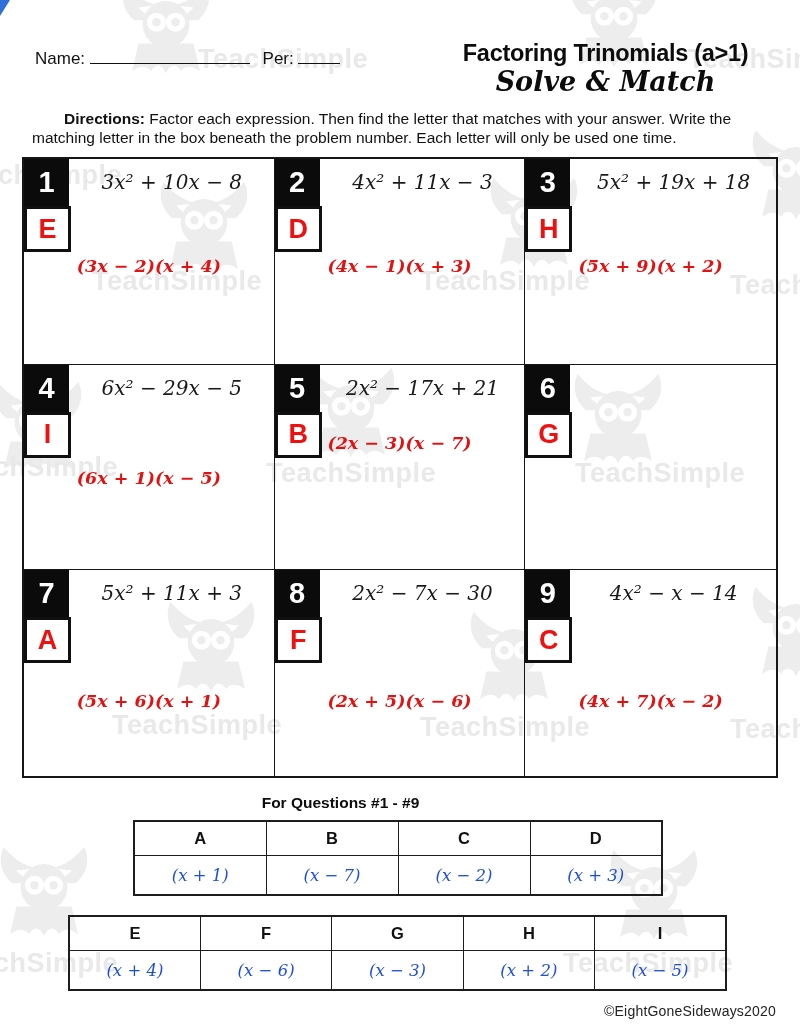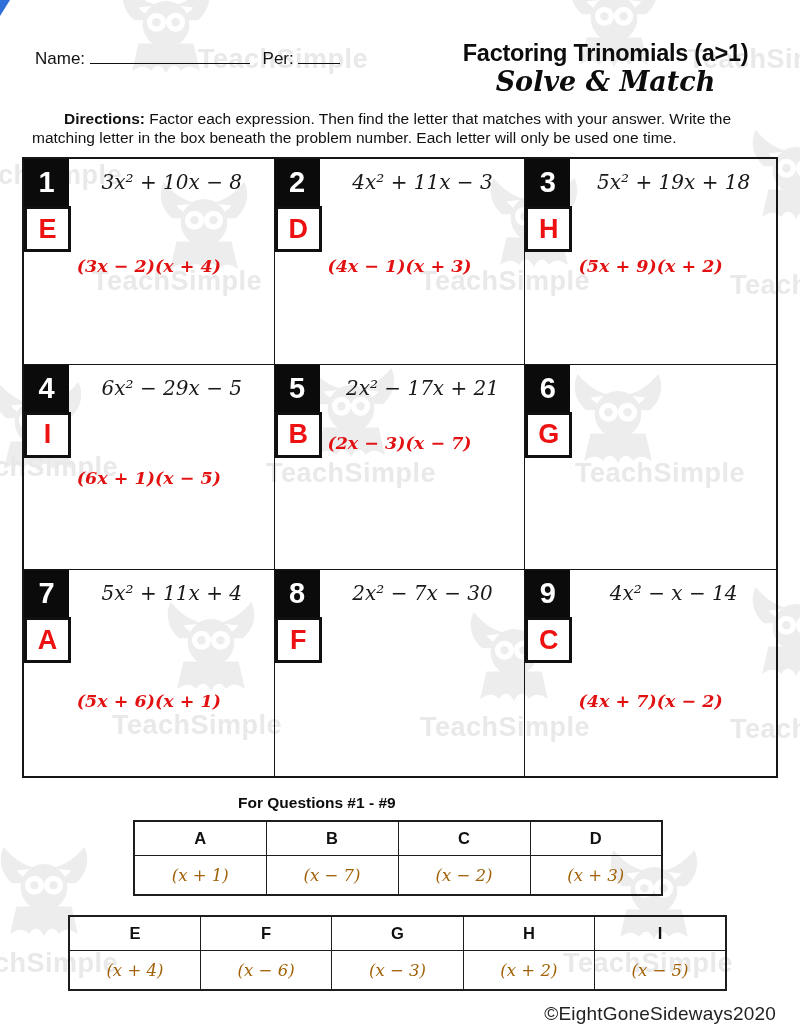--- a/index.html
+++ b/index.html
@@ -37,31 +37,31 @@
   .letterbox{position:absolute;left:0;top:47px;width:47px;height:46px;box-sizing:border-box;
              border:3px solid #101010;background:#fff;color:#ee1111;
              display:flex;align-items:center;justify-content:center;font-size:27px;font-weight:bold;}
   .expr{position:absolute;left:52px;right:6px;top:11px;text-align:center;
         font-family:"DejaVu Serif",serif;font-style:italic;font-size:20px;color:#1a1a1a;}
   .ans{position:absolute;left:6px;right:6px;text-align:center;font-family:"DejaVu Serif",serif;
        font-style:italic;font-weight:bold;font-size:17.5px;color:#e31212;}
   .a97{top:97px;} .a103{top:103px;} .a85{top:68px;} .a121{top:121px;}
 
   
-  .fq-title{position:absolute;left:238px;top:794px;width:205px;text-align:left;
+  .fq-title{position:absolute;left:238px;top:794px;width:205px;text-align:center;
             font-weight:bold;font-size:15.5px;color:#0c0c0c;}
   .keytable{position:absolute;border-collapse:collapse;table-layout:fixed;}
   .keytable td{border:1.7px solid #1d1d1d;text-align:center;padding:0;}
   .keytable{border:2.3px solid #1d1d1d;}
   .t1{left:133px;top:820px;width:530px;}
   .t2{left:68px;top:915px;width:659px;}
   .khead td{height:33px;font-weight:bold;font-size:16.5px;font-family:"Liberation Sans",sans-serif;}
-  .kval td{height:38px;font-family:"DejaVu Serif",serif;font-style:italic;font-size:16.5px;color:#a16207;}
-
-  .footer{position:absolute;right:24px;top:1003px;font-size:19px;color:#222;letter-spacing:.2px;}
+  .kval td{height:38px;font-family:"DejaVu Serif",serif;font-style:italic;font-size:16.5px;color:#1d4ed8;}
+
+  .footer{position:absolute;right:24px;top:1003px;font-size:14px;color:#222;letter-spacing:.2px;}
 </style>
 </head>
 <body>
 
 <svg width="0" height="0" style="position:absolute">
   <defs>
     <symbol id="owl" viewBox="0 0 120 100">
       <g fill="#ededed">
         <path d="M22 2 C30 12 40 19 52 22 L34 24 C40 31 48 35 56 36 L30 36 C20 28 16 14 22 2 Z"></path>
         <path d="M98 2 C90 12 80 19 68 22 L86 24 C80 31 72 35 64 36 L90 36 C100 28 104 14 98 2 Z"></path>
@@ -184,27 +184,28 @@
         <div class="ans a85">(2x − 3)(x − 7)</div>
       </div>
       <div class="cell">
         <div class="numbox">6</div>
         <div class="letterbox">G</div>
       </div>
 
       <div class="cell">
         <div class="numbox">7</div>
         <div class="letterbox">A</div>
-        <div class="expr">5x² + 11x + 4</div>
+        <div class="expr">5x² + 11x + 3</div>
         <div class="ans a121">(5x + 6)(x + 1)</div>
       </div>
       <div class="cell">
         <div class="numbox">8</div>
         <div class="letterbox">F</div>
         <div class="expr">2x² − 7x − 30</div>
+        <div class="ans a121">(2x + 5)(x − 6)</div>
       </div>
       <div class="cell">
         <div class="numbox">9</div>
         <div class="letterbox">C</div>
         <div class="expr">4x² − x − 14</div>
         <div class="ans a121">(4x + 7)(x − 2)</div>
       </div>
     </div>
 
     <div class="fq-title">For Questions #1 - #9</div>

